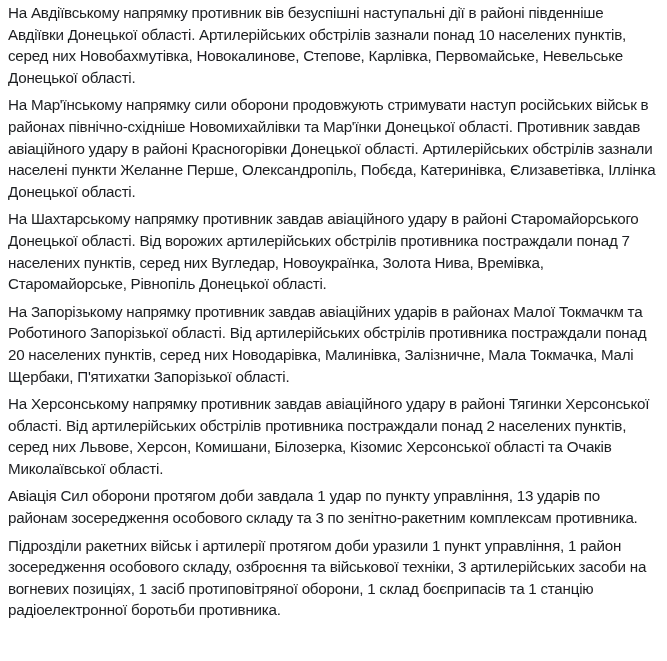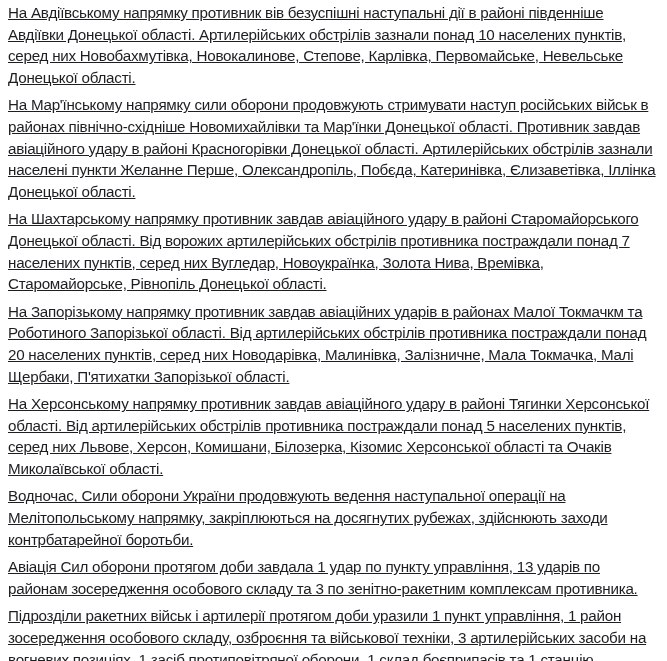--- a/index.html
+++ b/index.html
@@ -17,28 +17,26 @@
       font-family: "Liberation Sans", sans-serif;
       font-size: 15.2px;
       line-height: 21.6px;
       color: #1c1e21;
       letter-spacing: -0.25px;
       word-spacing: 0px;
     }
     .post-body p {
       margin: 0 0 6px 0;
       white-space: normal;
-      text-decoration: underline;
     }
   </style>
 </head>
 <body>
 
 <div class="post-body">
   <p>На Авдіївському напрямку противник вів безуспішні наступальні дії в районі південніше Авдіївки Донецької області. Артилерійських обстрілів зазнали понад 10 населених пунктів, серед них Новобахмутівка, Новокалинове, Степове, Карлівка, Первомайське, Невельське Донецької області.</p>
   <p>На Мар'їнському напрямку сили оборони продовжують стримувати наступ російських військ в районах північно-східніше Новомихайлівки та Мар'їнки Донецької області. Противник завдав авіаційного удару в районі Красногорівки Донецької області. Артилерійських обстрілів зазнали населені пункти Желанне Перше, Олександропіль, Побєда, Катеринівка, Єлизаветівка, Іллінка Донецької області.</p>
   <p>На Шахтарському напрямку противник завдав авіаційного удару в районі Старомайорського Донецької області. Від ворожих артилерійських обстрілів противника постраждали понад 7 населених пунктів, серед них Вугледар, Новоукраїнка, Золота Нива, Времівка, Старомайорське, Рівнопіль Донецької області.</p>
   <p>На Запорізькому напрямку противник завдав авіаційних ударів в районах Малої Токмачкм та Роботиного Запорізької області. Від артилерійських обстрілів  противника постраждали понад 20 населених пунктів, серед них Новодарівка, Малинівка, Залізничне, Мала Токмачка, Малі Щербаки, П'ятихатки Запорізької області.</p>
-  <p>На Херсонському напрямку противник завдав авіаційного удару в районі Тягинки Херсонської області. Від артилерійських обстрілів противника постраждали понад 5 населених пунктів, серед них Львове, Херсон, Комишани, Білозерка, Кізомис Херсонської області та Очаків Миколаївської області.</p>
-  <p>Водночас, Сили оборони України продовжують ведення наступальної операції на Мелітопольському напрямку, закріплюються на досягнутих рубежах, здійснюють заходи контрбатарейної боротьби.</p>
+  <p>На Херсонському напрямку противник завдав авіаційного удару в районі Тягинки Херсонської області. Від артилерійських обстрілів противника постраждали понад 2 населених пунктів, серед них Львове, Херсон, Комишани, Білозерка, Кізомис Херсонської області та Очаків Миколаївської області.</p>
   <p>Авіація Сил оборони протягом доби завдала 1 удар по пункту управління, 13 ударів по районам зосередження особового складу та 3 по зенітно-ракетним комплексам противника.</p>
   <p>Підрозділи ракетних військ і артилерії протягом доби уразили 1 пункт управління, 1 район зосередження особового складу, озброєння та військової техніки, 3 артилерійських засоби на вогневих позиціях, 1 засіб протиповітряної оборони, 1 склад боєприпасів та 1 станцію радіоелектронної боротьби противника.</p>
 </div>
 
 </body></html>

